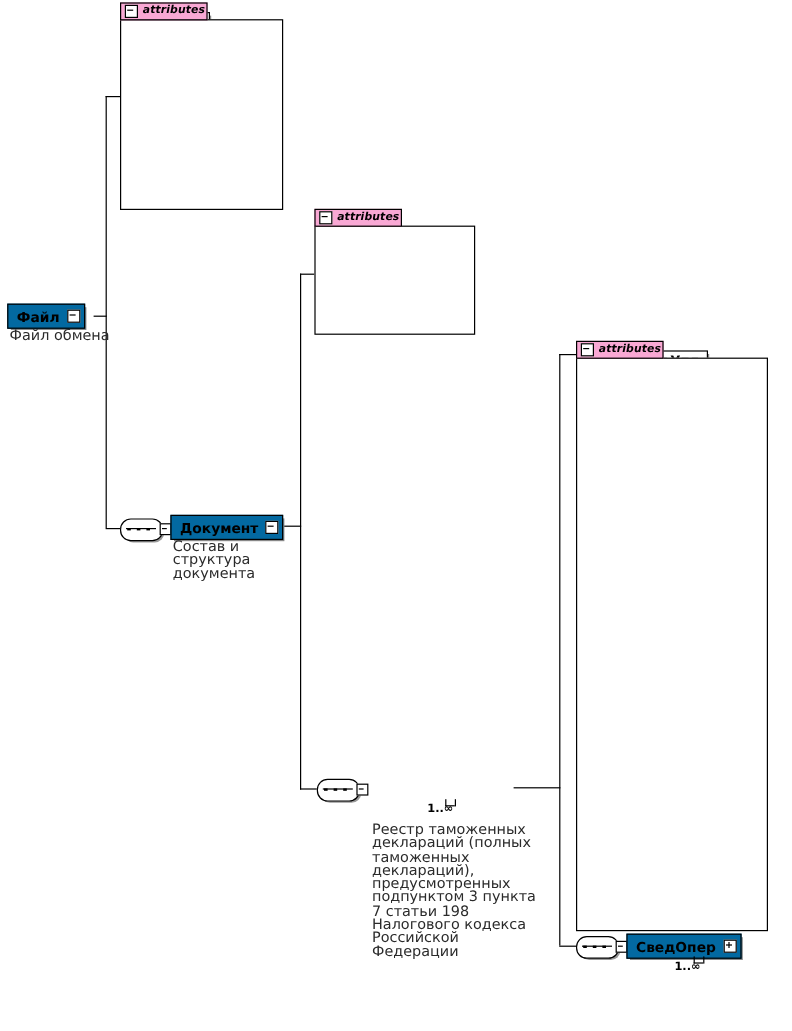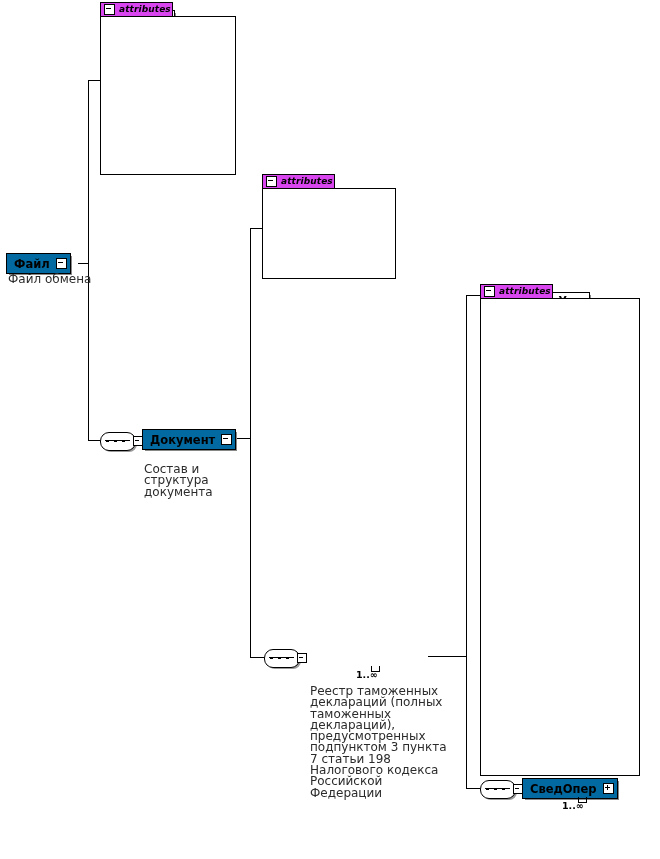--- a/index.html
+++ b/index.html
@@ -12,21 +12,21 @@
   #canvas{position:absolute;left:0;top:0;width:660px;height:859px;}
 
   
   .ln-h{position:absolute;height:1px;background:#000;}
   .ln-v{position:absolute;width:1px;background:#000;}
 
   
   .attrpanel{position:absolute;box-sizing:border-box;}
   .attrpanel .tab{
     position:absolute;left:0;top:0;height:15px;
-    border:1px solid #000;background:#d946ef;
+    border:1px solid #000;background:#f9a8d4;
     display:flex;align-items:center;gap:4px;
     padding:0 5px 0 3px;box-sizing:border-box;z-index:3;
   }
   .attrpanel .tab .tlabel{
     font-style:italic;font-weight:bold;font-size:9px;line-height:9px;
     letter-spacing:.1px;
   }
   .attrpanel .body{
     position:absolute;left:0;top:14px;right:0;bottom:0;
     border:1px solid #000;border-top:1px solid #000;background:#fff;
@@ -177,21 +177,21 @@
       </div>
   </div>
   <div class="stub" style="left:133px;top:436px;"></div>
 
   <div class="node" style="left:142px;top:429px;">
     <div class="nodebox">
       <span class="nname">Документ</span>
       <span class="pmbox toggle"></span>
     </div>
   </div>
-  <div class="nodedesc" style="left:144px;top:464px;width:120px;">Состав и структура документа</div>
+  <div class="nodedesc" style="left:144px;top:450px;width:120px;">Состав и структура документа</div>
 
   <div class="attrpanel" style="left:262px;top:174px;width:134px;height:105px;">
     <div class="tab" style="width:73px;">
       <span class="pmbox"></span>
       <span class="tlabel">attributes</span>
     </div>
     <div class="body"></div>
     <div class="inner" style="width:120px;">
       <div>
         <div class="attrbox">Индекс</div>

